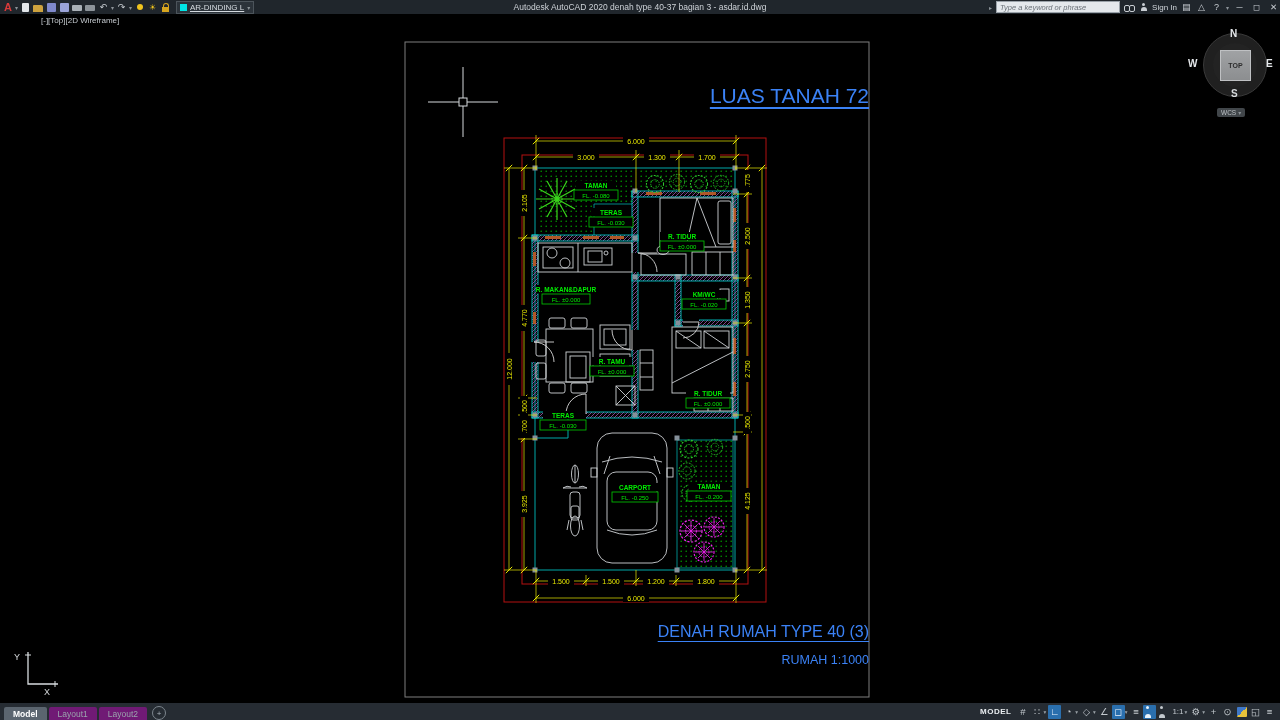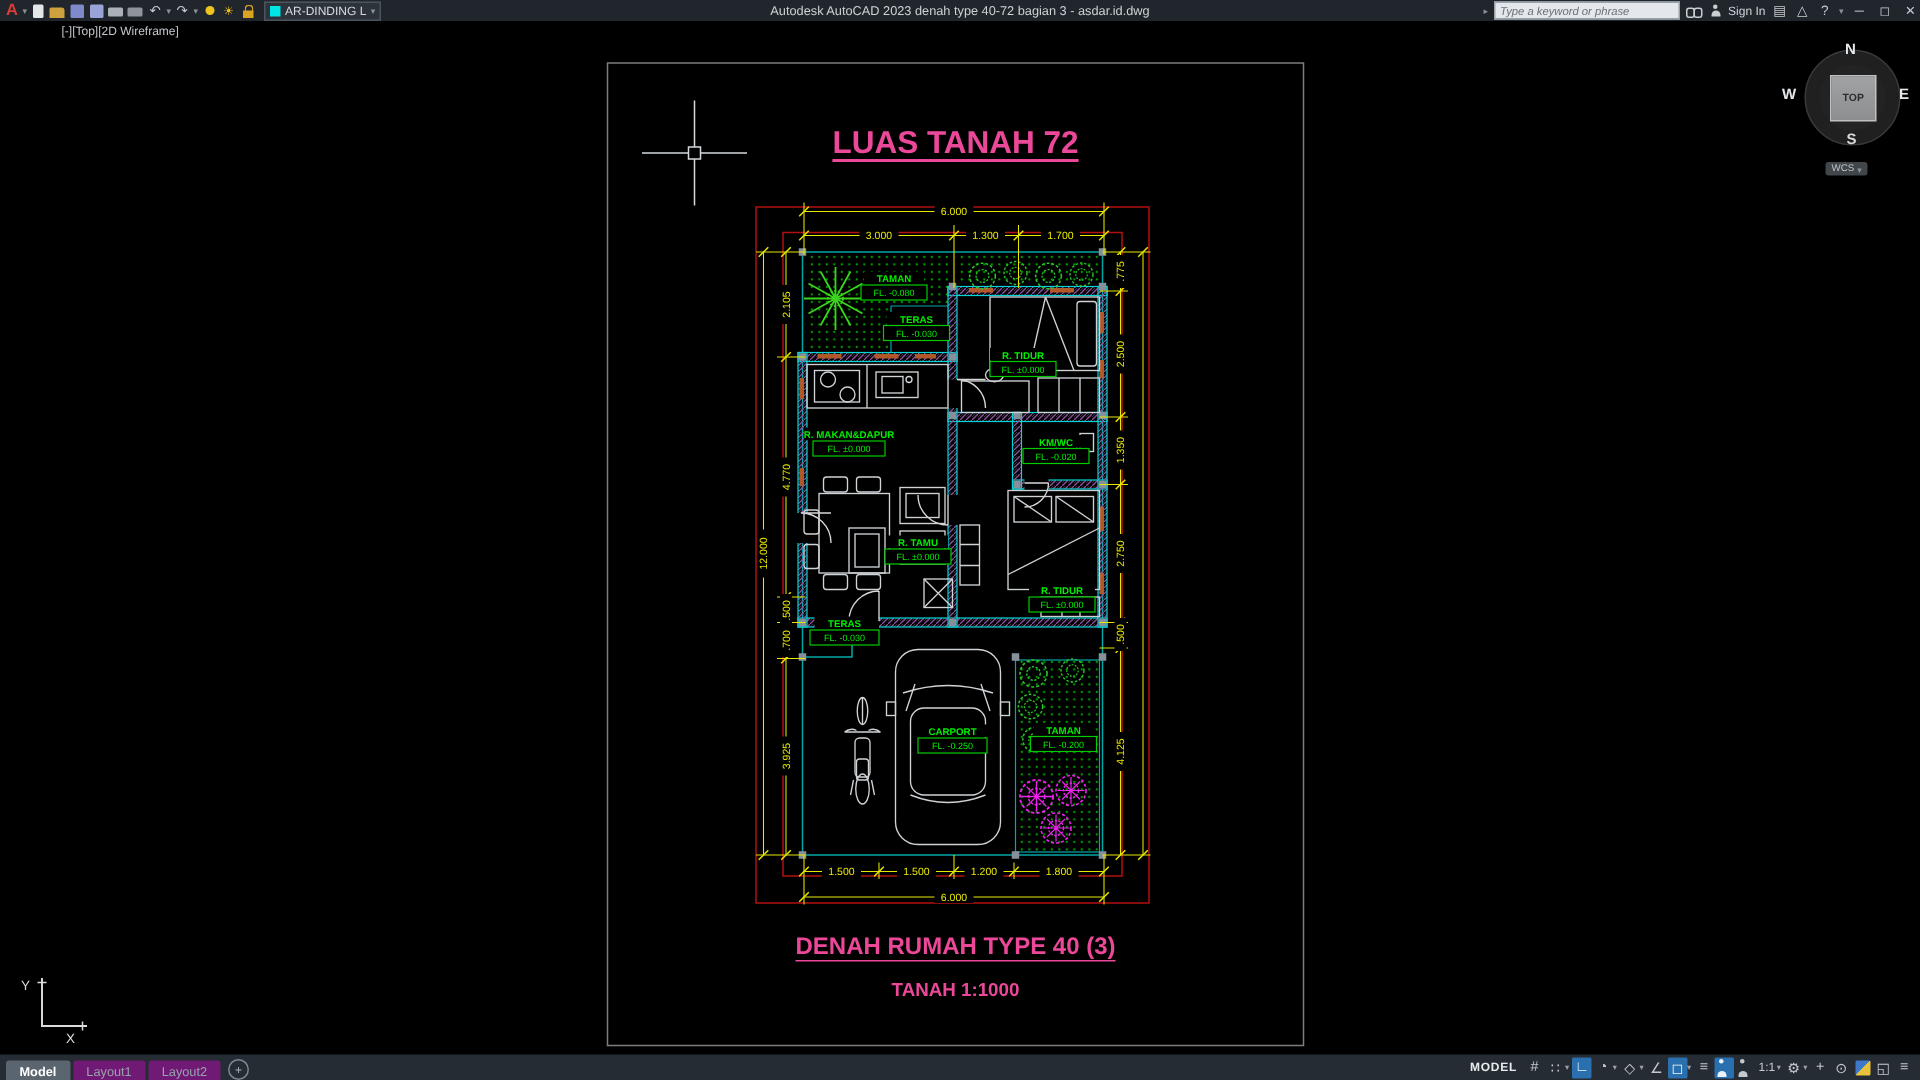--- a/index.html
+++ b/index.html
@@ -20,21 +20,21 @@
   .sh-save{width:9px;height:9px;background:#7f89cc;border-radius:1px;}
   .sh-plot{width:10px;height:6px;background:#aab1b7;border-radius:1px;margin-top:2px;}
   .sh-bulb{width:6px;height:6px;background:#f0c41e;border-radius:50%;}
   .sh-sun{color:#f0c41e;font-size:8px;}
   .sh-lock{width:7px;height:5px;background:#d7a51f;position:relative;margin-top:4px;}
   .sh-lock::before{content:"";position:absolute;top:-4px;left:1px;width:4px;height:4px;
         border:1px solid #d7a51f;border-bottom:none;border-radius:3px 3px 0 0;}
   .layerbox{height:11px;background:#2c333a;border:1px solid #4c545b;display:flex;
             align-items:center;padding:0 3px;margin-left:3px;gap:3px;}
   .swatch{width:7px;height:7px;background:#00e5e5;}
-  .layername{font-size:8px;color:#d6dbe0;white-space:nowrap;}
+  .layername{font-size:8px;color:#d6dbe0;white-space:nowrap;text-decoration:underline;}
   .tb-title{position:absolute;left:0;right:0;text-align:center;font-size:8.5px;color:#cdd2d7;
             pointer-events:none;}
   .tb-right{margin-left:auto;display:flex;align-items:center;gap:4px;padding-right:0;}
   .searchbox{width:116px;height:10px;background:#e4e8ec;border:1px solid #9aa2a9;
              font-style:italic;font-size:7.5px;color:#5a6168;padding:0 3px;
              font-family:"Liberation Sans",sans-serif;}
   .searchbox::placeholder{color:#6a7178;font-style:italic;}
   .binoc{position:relative;width:11px;height:9px;}
   .binoc::before,.binoc::after{content:"";position:absolute;top:2px;width:4px;height:5px;
         border:1px solid #c9ced3;border-radius:2px;}
@@ -48,22 +48,22 @@
   .winbtn{width:13px;text-align:center;font-size:8.5px;color:#c9ced3;}
 
   
   .vpbar{position:absolute;top:15px;left:0;width:1280px;height:11px;z-index:15;
          display:flex;justify-content:space-between;align-items:center;padding:0 5px;
          box-sizing:border-box;margin-left:36px;}
   .vplabel{font-size:8px;color:#c3c8cd;}
   .docbtns{display:flex;gap:6px;font-size:7.5px;color:#969da3;}
 
   
-  .gtitle{position:absolute;left:405px;width:464px;text-align:center;color:#ec4899;
-          font-weight:bold;z-index:5;}
+  .gtitle{position:absolute;left:405px;width:464px;text-align:right;color:#3b82f6;
+          font-weight:normal;z-index:5;}
   #t-luas{top:84px;font-size:21px;text-decoration:underline;text-underline-offset:4px;}
   #t-denah{top:623px;font-size:16px;text-decoration:underline;text-underline-offset:4px;}
   #t-skala{top:653px;font-size:12.5px;}
 
   
   .vcube{position:absolute;left:1200px;top:30px;width:70px;height:92px;z-index:6;}
   .vc-ring{position:absolute;left:3px;top:3px;width:62px;height:62px;border-radius:50%;
            background:radial-gradient(#232323 55%,#191919);border:1px solid #3a3a3a;
            box-shadow:inset 0 0 0 9px #202020;}
   .vc-face{position:absolute;left:20px;top:20px;width:29px;height:29px;
@@ -138,21 +138,21 @@
     <span class="tico">
         <span class="shape sh-lock"></span>
       </span>
     <span class="layerbox">
       <span class="swatch"></span>
       <span class="layername">AR-DINDING L</span>
       <span class="tcaret">▾</span>
     </span>
   </div>
 
-  <div class="tb-title">Autodesk AutoCAD 2023   denah type 40-72 bagian 3 - asdar.id.dwg</div>
+  <div class="tb-title">Autodesk AutoCAD 2020   denah type 40-37 bagian 3 - asdar.id.dwg</div>
 
   <div class="tb-right">
     <span class="tcaret">▸</span>
     <input class="searchbox" placeholder="Type a keyword or phrase" style="">
     <span class="binoc"></span>
     <span class="person" style="color:#c9ced3"></span>
     <span class="signin">Sign In</span>
     <span class="tico">▤</span>
     <span class="tico">△</span>
     <span class="tico">?</span>
@@ -167,21 +167,21 @@
   <span class="vplabel">[-][Top][2D Wireframe]</span>
   <span class="docbtns">
     <span>─</span>
     <span>◱</span>
     <span>✕</span>
   </span>
 </div>
 
 <div class="gtitle" id="t-luas">LUAS TANAH 72</div>
 <div class="gtitle" id="t-denah">DENAH RUMAH TYPE 40 (3)</div>
-<div class="gtitle" id="t-skala">TANAH 1:1000</div>
+<div class="gtitle" id="t-skala">RUMAH 1:1000</div>
 
 <div class="vcube">
   <div class="vc-ring"></div>
   <span class="vc-n">N</span>
   <span class="vc-s">S</span>
   <span class="vc-w">W</span>
   <span class="vc-e">E</span>
   <div class="vc-face">TOP</div>
   <div class="vc-wcs">
     <span>WCS</span>

